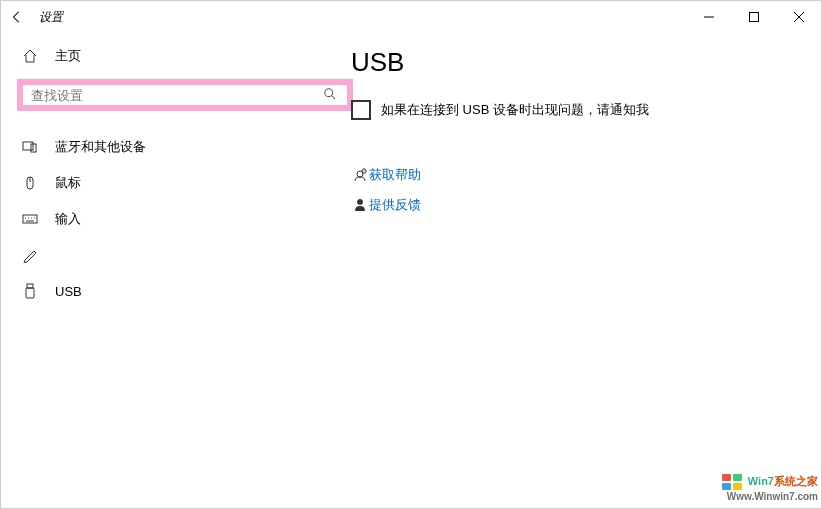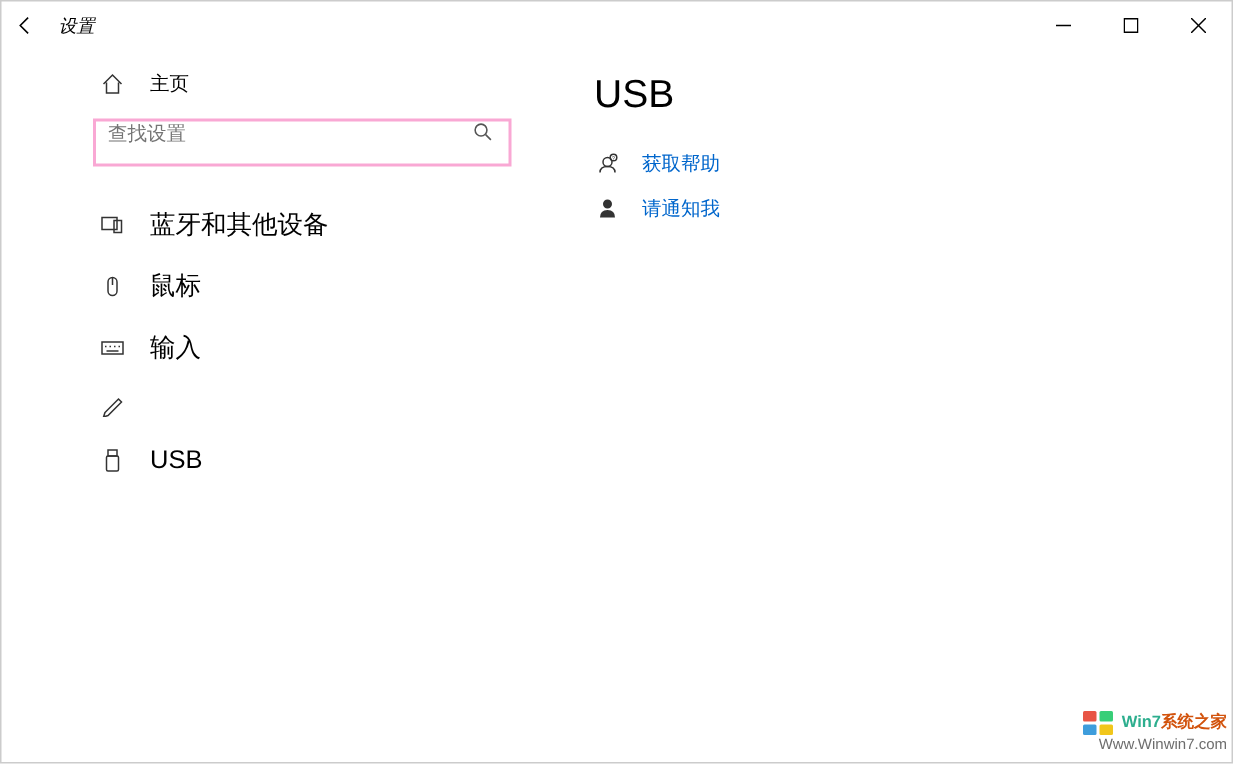--- a/index.html
+++ b/index.html
@@ -5,50 +5,50 @@
     * { margin: 0; padding: 0; box-sizing: border-box; font-family: "Microsoft YaHei", "Segoe UI", sans-serif; }
     body { width: 822px; height: 509px; background: #fff; position: relative; overflow: hidden; border: 1px solid #ccc; }
     
     .titlebar { height: 32px; display: flex; align-items: center; justify-content: space-between; padding-left: 8px; }
     .titlebar-left { display: flex; align-items: center; gap: 14px; font-style: italic; }
     .back-arrow { width: 16px; height: 16px; display: flex; align-items: center; justify-content: center; cursor: pointer; }
     .titlebar-title { font-size: 12px; color: #000; }
     .window-controls { display: flex; }
     .win-ctrl { width: 45px; height: 30px; display: flex; align-items: center; justify-content: center; cursor: pointer; }
     
-    .content { display: flex; height: calc(100% - 32px); margin-left: 45px; }
+    .content { display: flex; height: calc(100% - 32px); }
     
     .sidebar { width: 320px; padding: 8px 16px 0 16px; border-right: 0; }
     .home-row { display: flex; align-items: center; gap: 16px; padding: 6px 4px; cursor: pointer; margin-bottom: 8px; }
     .home-row span { font-size: 13px; }
     
-    .search-box { width: 279px; height: 32px; border: 2px solid #f9a8d4; display: flex; align-items: flex-start; padding: 0 8px; margin-bottom: 18px; }
+    .search-box { width: 336px; height: 32px; border: 6px solid #f9a8d4; display: flex; align-items: center; padding: 0 8px; margin-bottom: 18px; }
     .search-box input { flex: 1; border: none; outline: none; font-size: 13px; background: transparent; }
     .search-icon { width: 16px; height: 16px; color: #555; }
     
     .section-label { font-size: 12px; color: #333; font-weight: 600; margin-bottom: 10px; padding-left: 2px; }
     
-    .nav-item { display: flex; align-items: center; gap: 16px; padding: 9px 4px; cursor: pointer; font-size: 17px; }
+    .nav-item { display: flex; align-items: center; gap: 16px; padding: 9px 4px; cursor: pointer; font-size: 13px; }
     .nav-icon { width: 18px; height: 18px; display: flex; align-items: center; justify-content: center; color: #333; }
     
     .main { flex: 1; padding: 14px 30px; }
     .page-title { font-size: 26px; font-weight: 400; margin-bottom: 22px; }
     
     .checkbox-row { display: flex; align-items: center; gap: 10px; margin-bottom: 46px; }
     .checkbox { width: 20px; height: 20px; border: 2px solid #333; background: #fff; cursor: pointer; }
     .checkbox-label { font-size: 13px; }
     
-    .link-row { display: flex; align-items: flex-start; gap: 14px; margin-bottom: 12px; }
+    .link-row { display: flex; align-items: flex-start; gap: 0; margin-bottom: 12px; }
     .link-icon { width: 18px; height: 18px; color: #333; display:flex; align-items:center; justify-content:center; }
     .link-row a { color: #0066cc; font-size: 13px; text-decoration: none; cursor: pointer; }
     
     .watermark { position: absolute; right: 3px; bottom: 6px; font-size: 11px; text-align: right; opacity: 0.95; }
     .watermark .line1 { color: #d04a00; font-weight: bold; }
     .watermark .line1 .g { color: #2a8; }
-    .watermark .line2 { color: #666; font-size: 10px; }
+    .watermark .line2 { color: #666; font-size: 10px; font-weight: bold; }
     .wm-flag { display: inline-block; width: 22px; height: 18px; vertical-align: middle; margin-right: 2px; }
     .wm-flag span { display:block; float:left; width:9px; height:7px; margin:1px; border-radius:1px; }
     
     svg { display: block; }
   </style>
 </head>
 <body>
 
 <div class="titlebar">
   <div class="titlebar-left">
@@ -152,41 +152,45 @@
             <rect x="4" y="5" width="8" height="10" rx="1" stroke="#333" fill="none"></rect>
           </svg>
       </span>
       <span>USB</span>
     </div>
   </div>
 
   <div class="main">
     <h1 class="page-title">USB</h1>
 
+    <div class="checkbox-row">
+      <div class="checkbox"></div>
+      <span class="checkbox-label">如果在连接到 USB 设备时出现问题，请通知我</span>
+    </div>
 
     <div class="link-row">
       <span class="link-icon">
         <svg width="16" height="16" viewBox="0 0 16 16">
             <circle cx="8" cy="7" r="3" stroke="#333" fill="none"></circle>
             <path d="M3 14 Q3 10 8 10 Q13 10 13 14" stroke="#333" fill="none"></path>
             <circle cx="12" cy="4" r="2.2" stroke="#333" fill="none"></circle>
             <text x="11" y="5.6" font-size="3.5" fill="#333">?</text>
           </svg>
       </span>
       <a>获取帮助</a>
     </div>
 
     <div class="link-row">
       <span class="link-icon">
         <svg width="16" height="16" viewBox="0 0 16 16">
             <circle cx="8" cy="5" r="2.5" stroke="#333" fill="#333"></circle>
             <path d="M3 14 Q3 9 8 9 Q13 9 13 14 Z" fill="#333"></path>
           </svg>
       </span>
-      <a>请通知我</a>
+      <a>提供反馈</a>
     </div>
   </div>
 </div>
 
 <div class="watermark">
   <div class="line1">
     <span class="wm-flag">
       <span style="background:#e74c3c"></span><span style="background:#2ecc71"></span>
       <span style="background:#3498db"></span><span style="background:#f1c40f"></span>
     </span>

